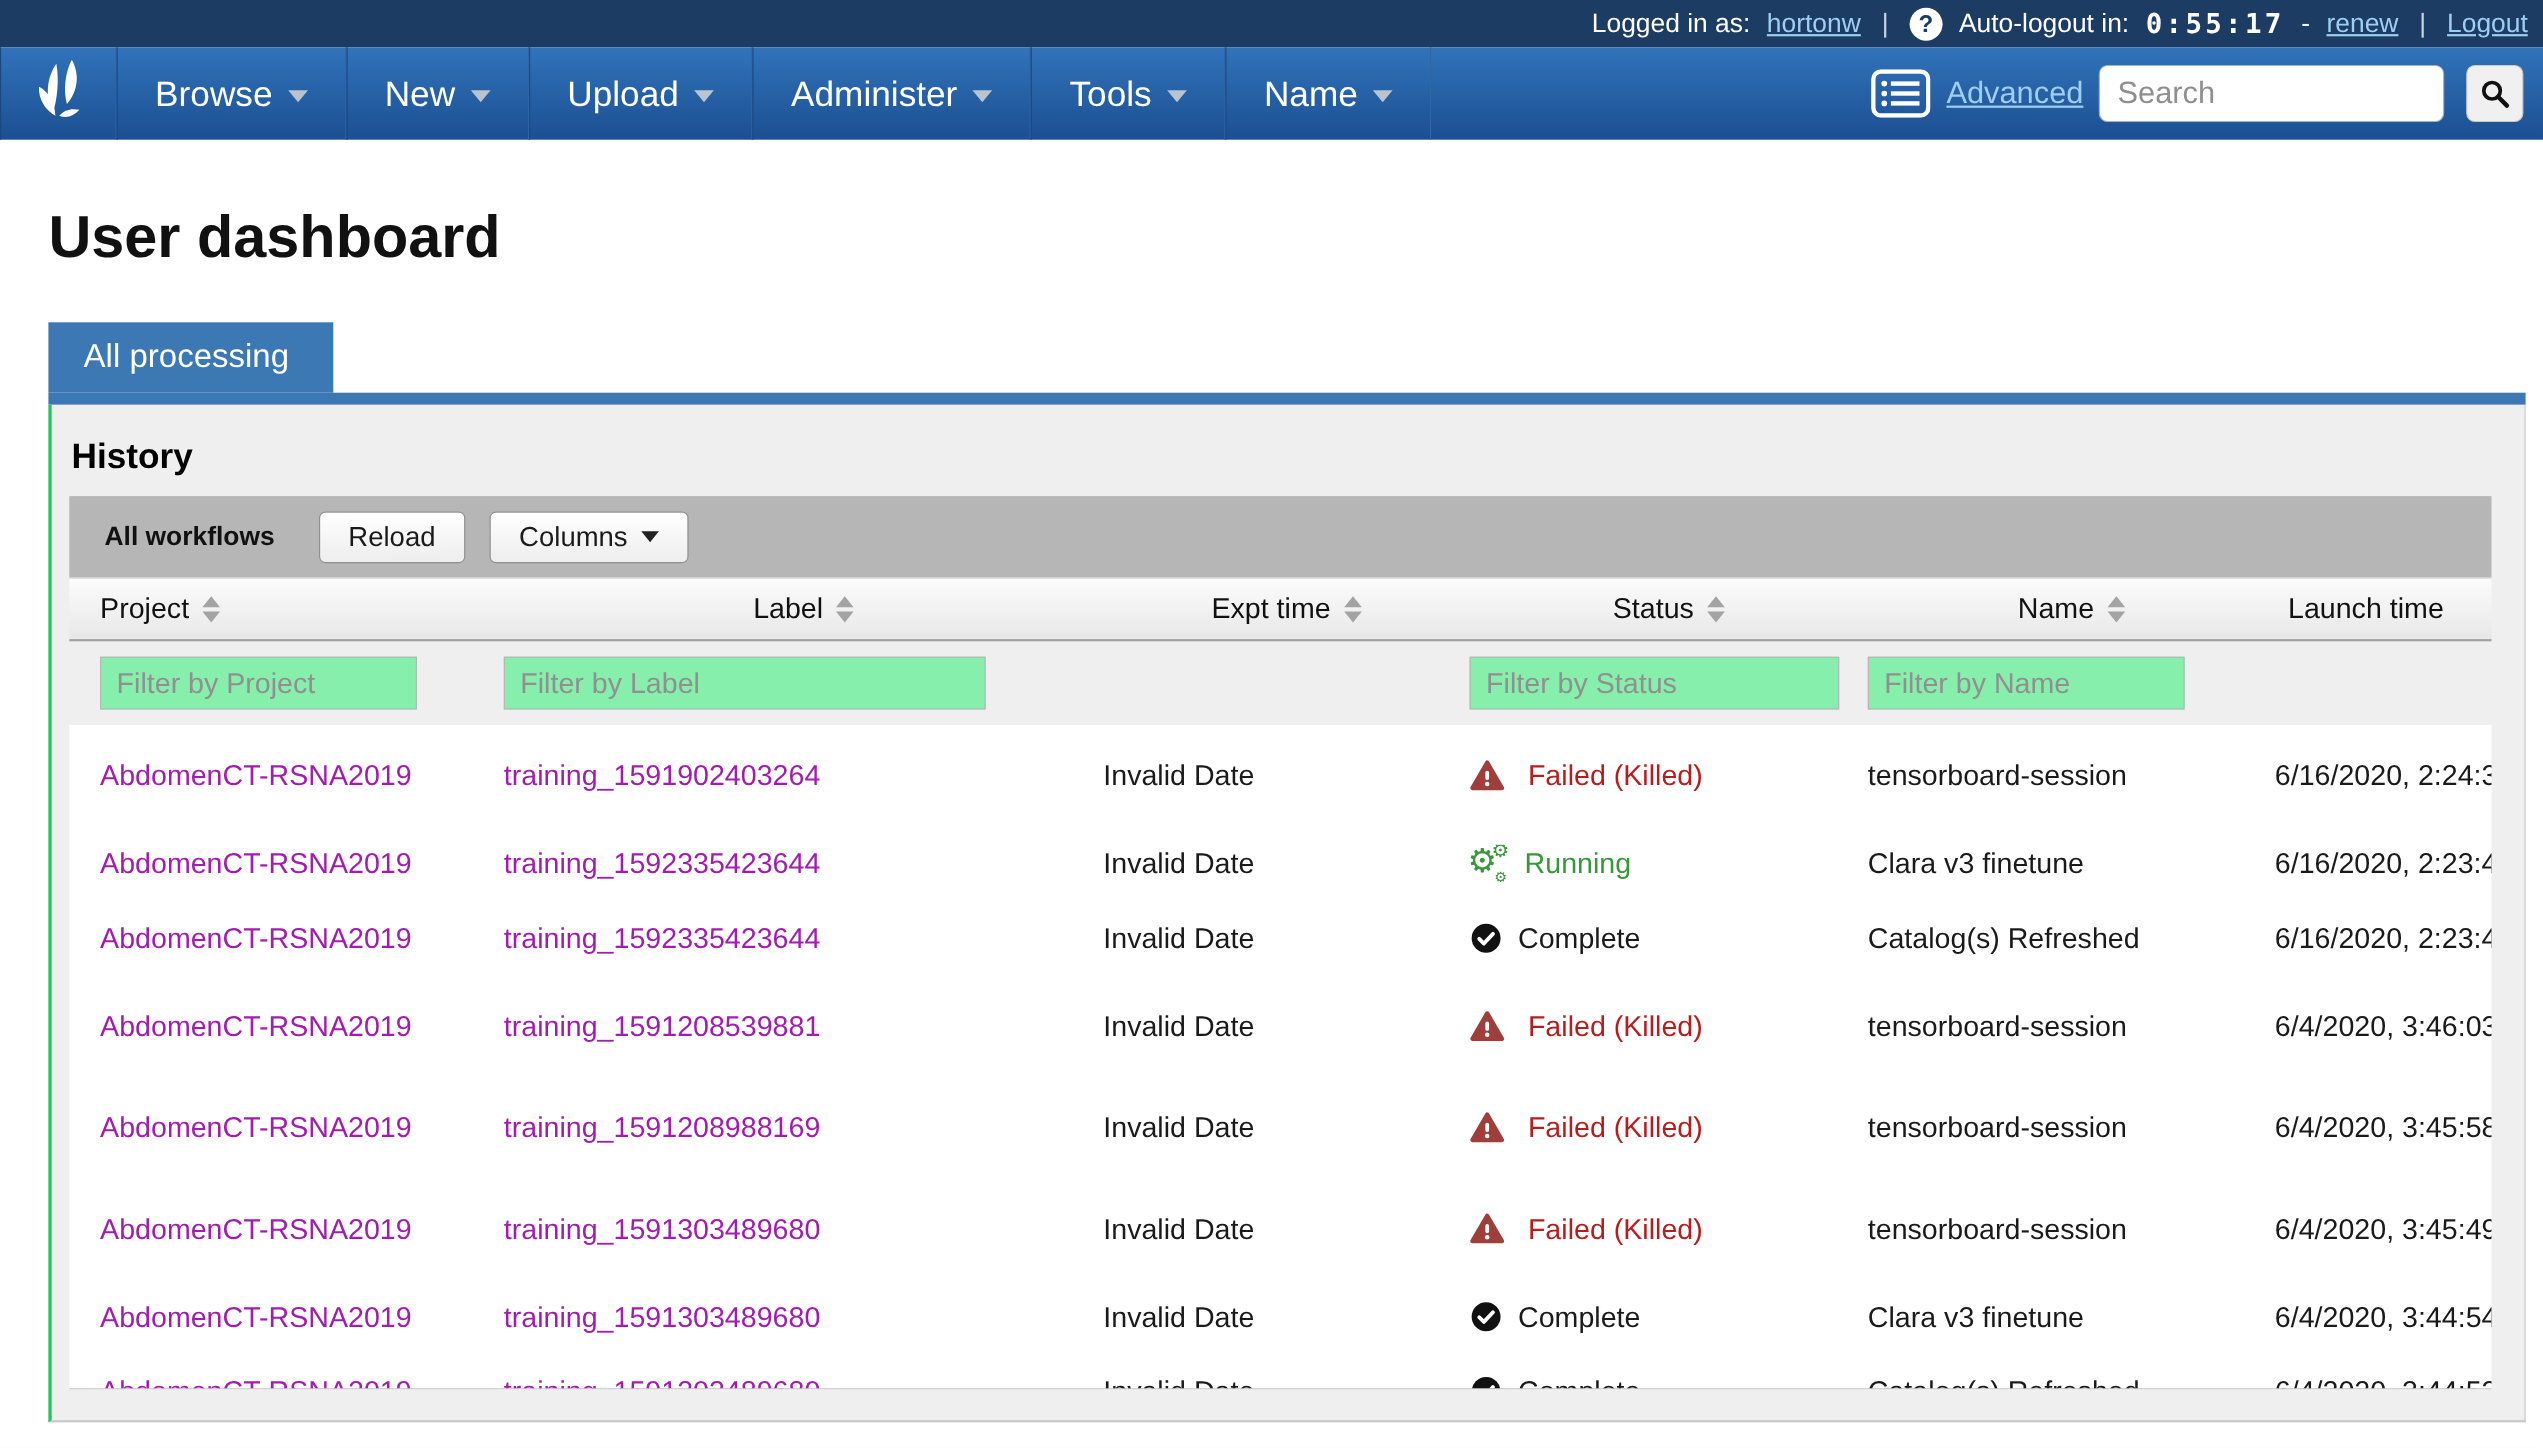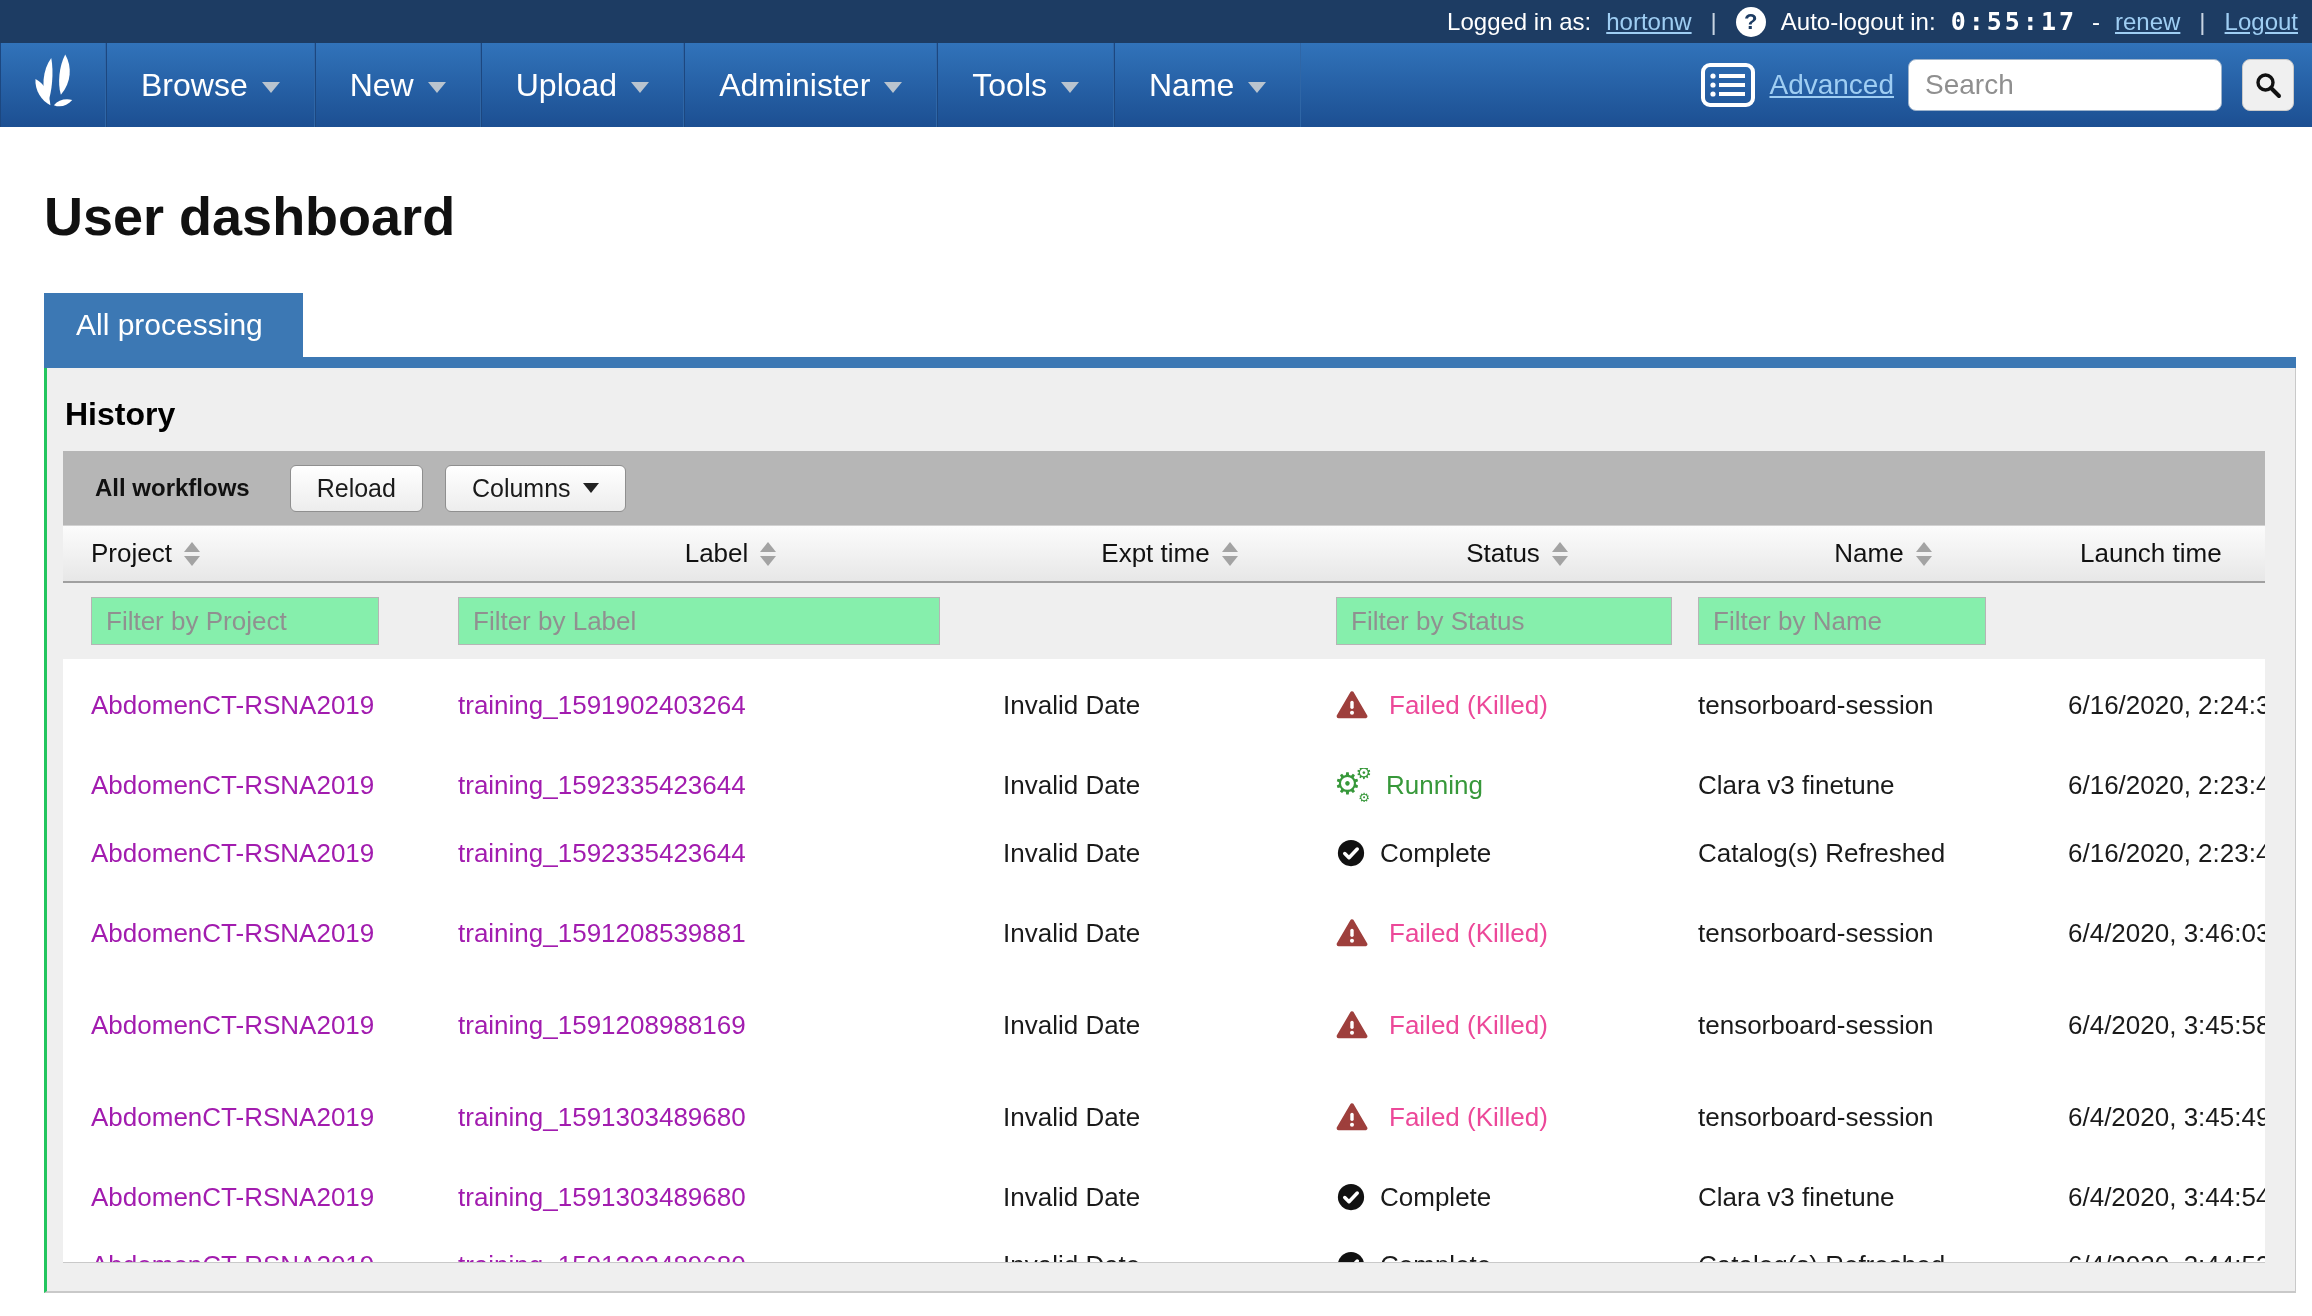--- a/index.html
+++ b/index.html
@@ -89,21 +89,21 @@
            border-bottom:1px solid #c9c9c9; }
   .trow { align-items:center; font-size:26px; color:#1a1a1a; }
   .trow:nth-child(1){ height:92px; } .trow:nth-child(2){ height:68px; }
   .trow:nth-child(3){ height:68px; } .trow:nth-child(4){ height:92px; }
   .trow:nth-child(5){ height:92px; } .trow:nth-child(6){ height:92px; }
   .trow:nth-child(7){ height:68px; } .trow:nth-child(8){ height:68px; }
   .cell { white-space:nowrap; overflow:hidden; }
   .cell.project { padding-left:28px; }
   .cell a { color:#a21caf; text-decoration:none; cursor:pointer; }
   .status-cell { display:flex; align-items:center; gap:14px; }
-  .status-failed { color:#ec4899;gap:21px; }
+  .status-failed { color:#b91c1c;gap:21px; }
   .status-running { color:#37983a; }
   .status-complete { color:#1a1a1a; }
   .gears { position:relative; width:36px; height:34px; color:#37983a; flex:0 0 36px; }
   .gears .g1 { position:absolute; left:-2px; top:1px; font-size:30px; line-height:30px; }
   .gears .g2 { position:absolute; right:0; top:-4px; font-size:18px; line-height:18px; }
   .gears .g3 { position:absolute; right:2px; bottom:-2px; font-size:13px; line-height:13px; }
 </style>
 </head>
 <body>
 
@@ -234,21 +234,21 @@
       </div>
       <div class="th left-sm">
         <span>Launch time</span>
       </div>
     </div>
   <div class="tfilter grid-row" id="tfilter">
       <div class="filter-cell" style="padding-left: 28px;">
         <input type="text" class="filter-input" placeholder="Filter by Project" style="width: 288px;">
       </div>
       <div class="filter-cell">
-        <input type="text" class="filter-input" placeholder="Filter by Label" style="width: 482px;">
+        <input type="text" class="filter-input" placeholder="Filter by Label" style="width: 438px;">
       </div>
       <div class="filter-cell"></div>
       <div class="filter-cell">
         <input type="text" class="filter-input" placeholder="Filter by Status" style="width: 336px;">
       </div>
       <div class="filter-cell">
         <input type="text" class="filter-input" placeholder="Filter by Name" style="width: 288px;">
       </div>
       <div class="filter-cell"></div>
     </div>

